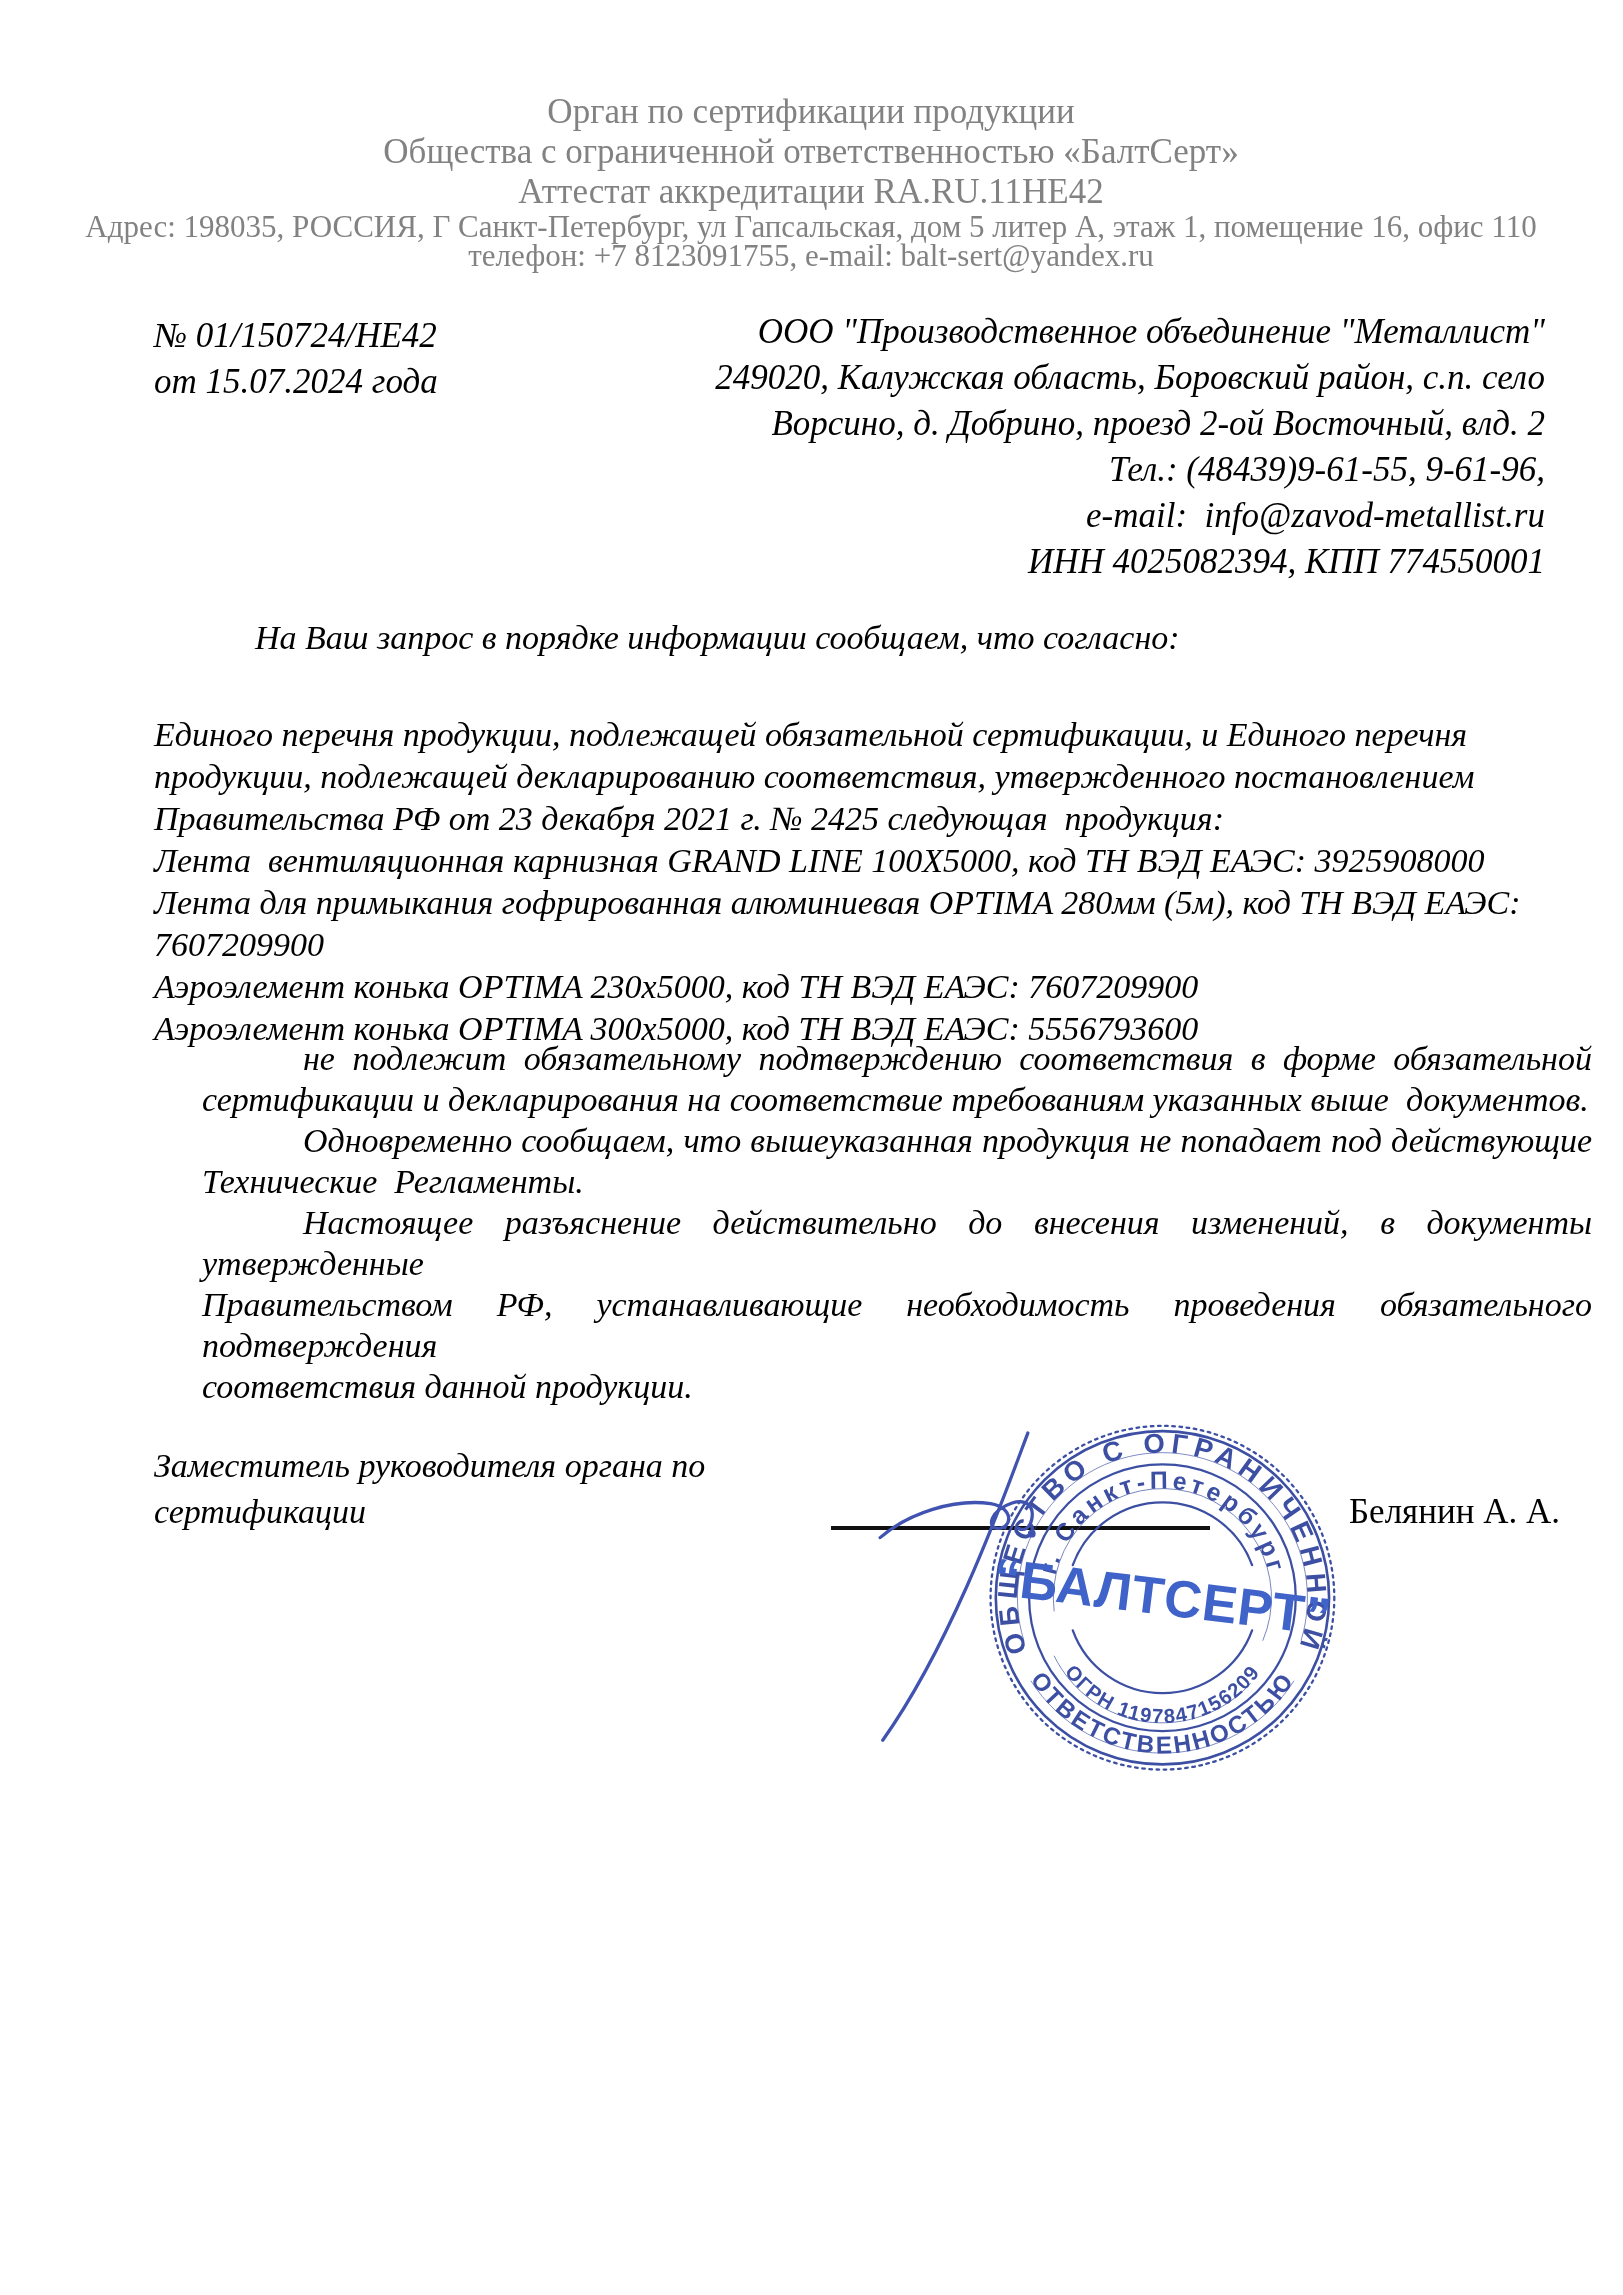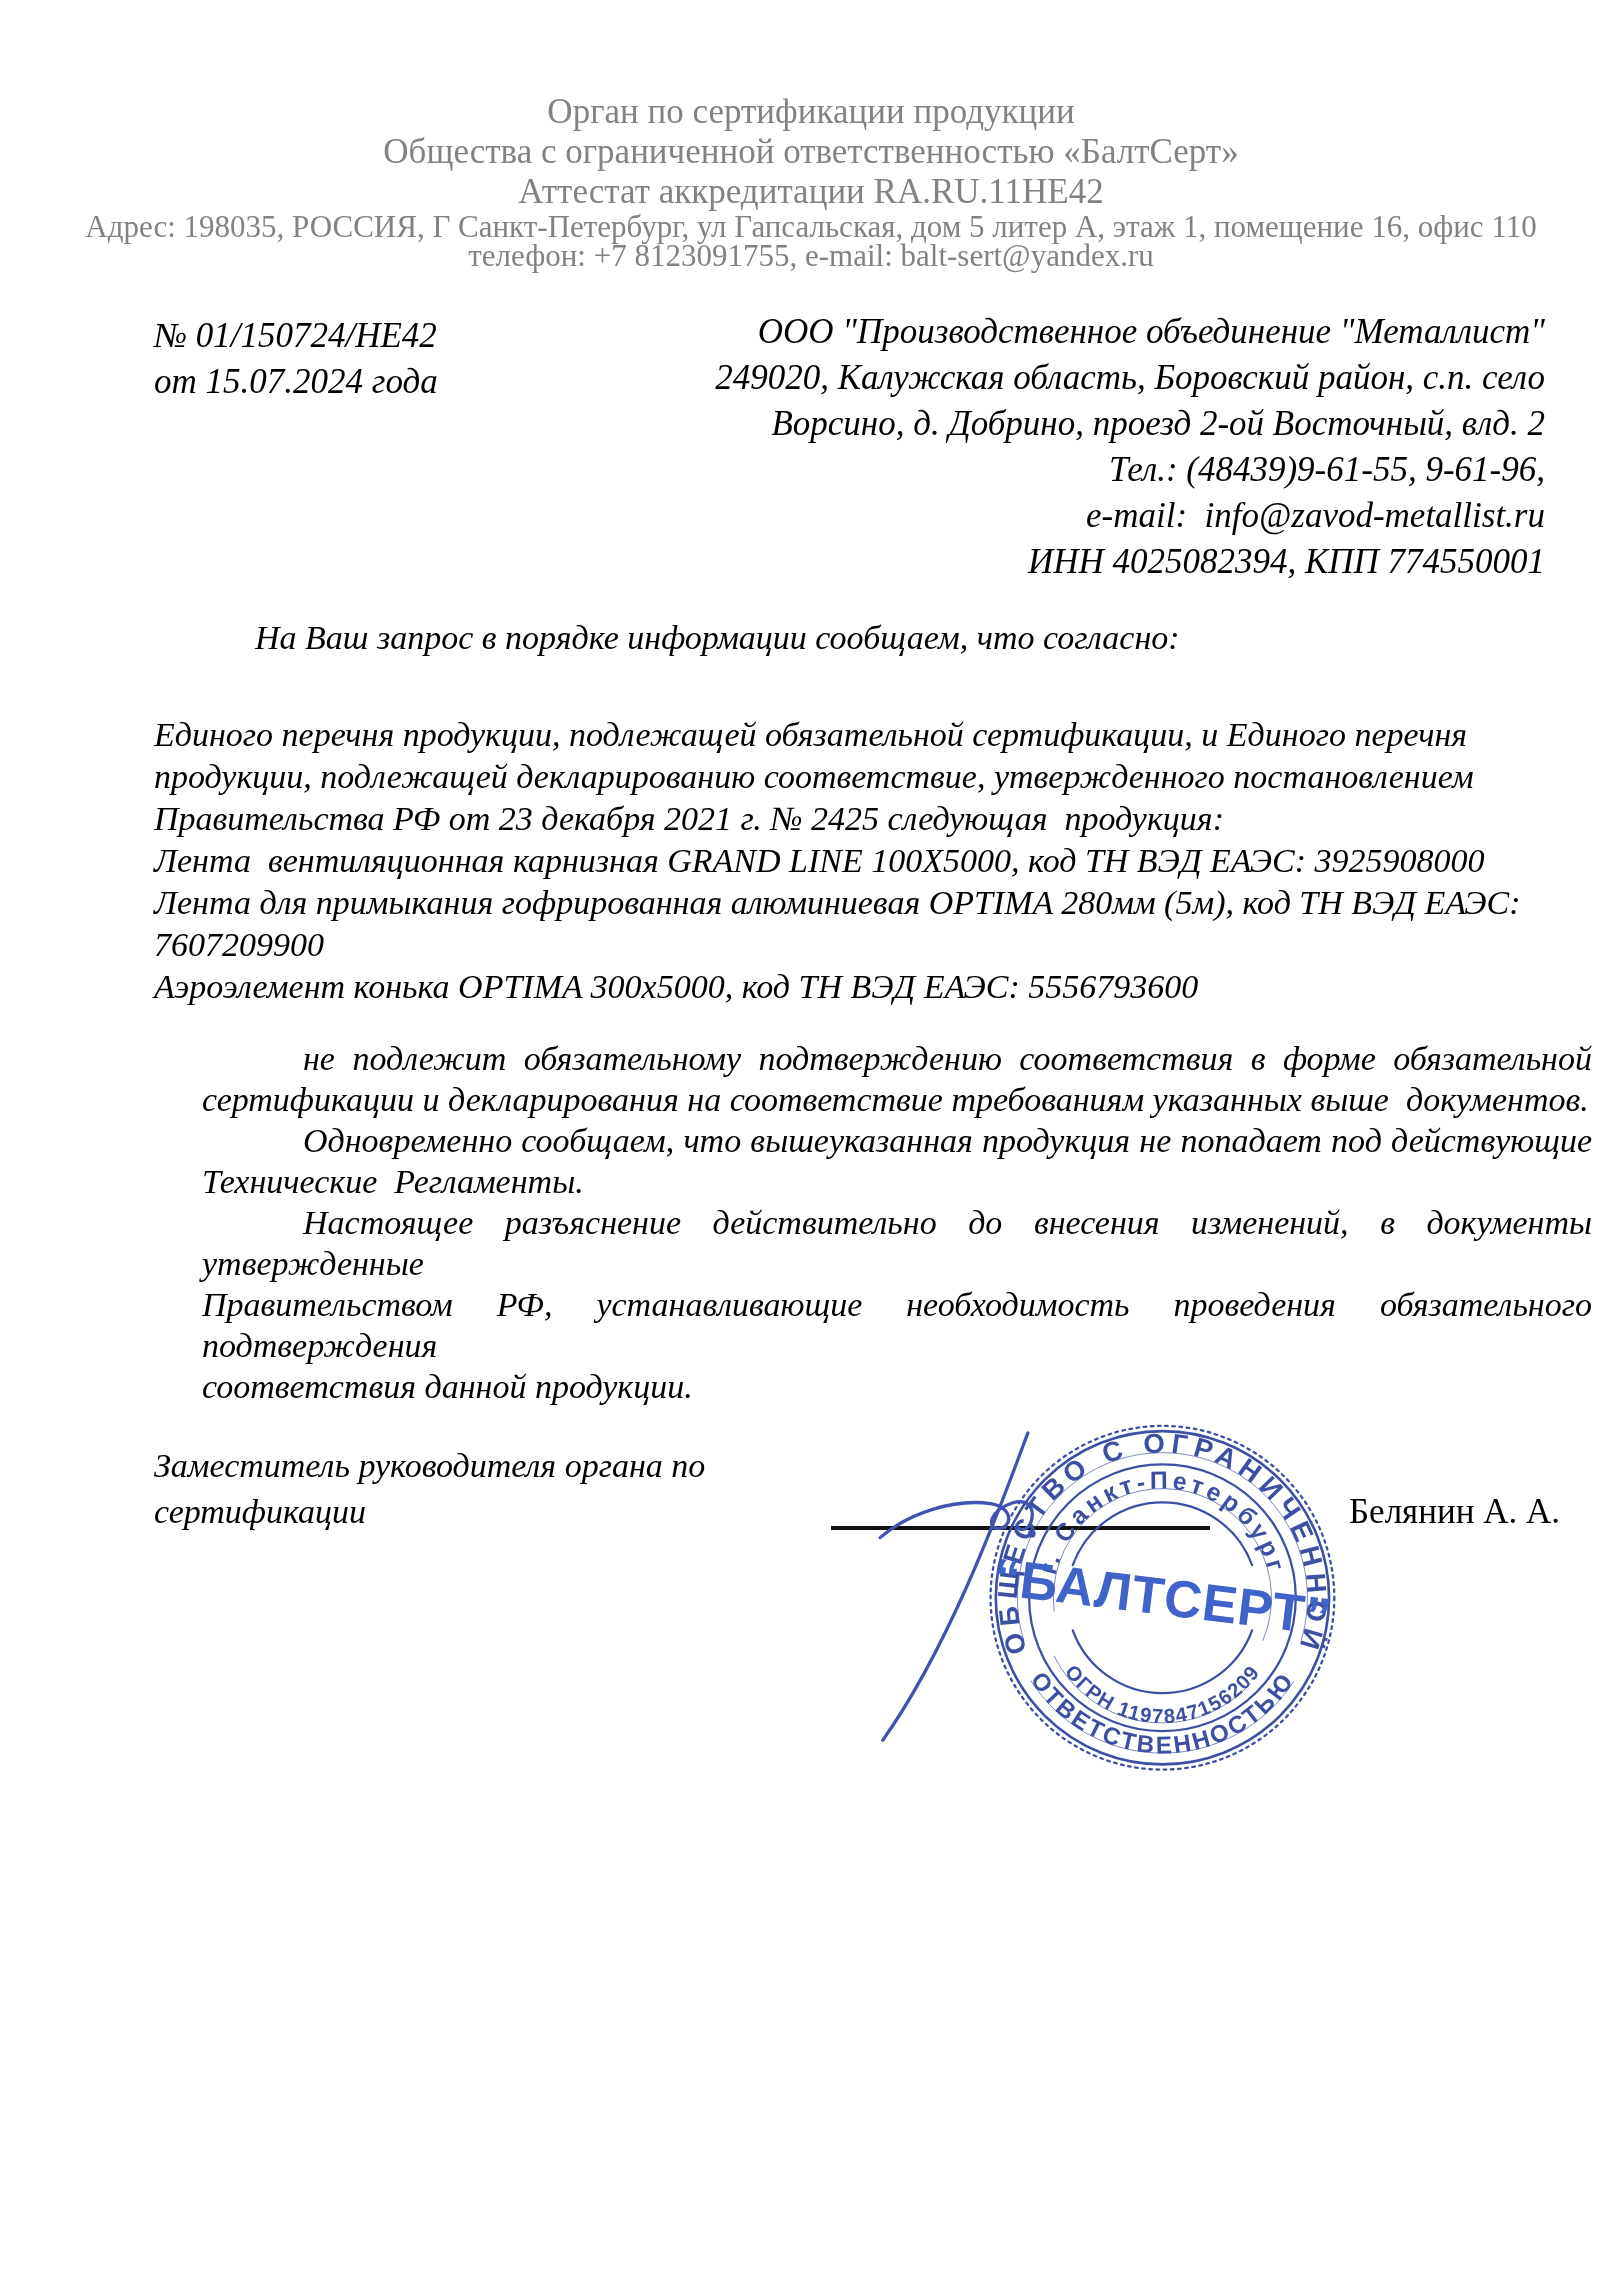--- a/index.html
+++ b/index.html
@@ -71,25 +71,26 @@
     <div class="line">Ворсино, д. Добрино, проезд 2-ой Восточный, влд. 2</div>
     <div class="line">Тел.: (48439)9-61-55, 9-61-96,</div>
     <div class="line">e-mail:  info@zavod-metallist.ru</div>
     <div class="line">ИНН 4025082394, КПП 774550001</div>
   </div>
 
 <div class="abs bodyline line" id="intro-line">На Ваш запрос в порядке информации сообщаем, что согласно:</div>
 
 <div class="abs bodyline" id="paragraph-1">
     <div class="line">Единого перечня продукции, подлежащей обязательной сертификации, и Единого перечня</div>
-    <div class="line">продукции, подлежащей декларированию соответствие, утвержденного постановлением</div>
+    <div class="line">продукции, подлежащей декларированию соответствия, утвержденного постановлением</div>
     <div class="line">Правительства РФ от 23 декабря 2021 г. № 2425 следующая  продукция:</div>
     <div class="line">Лента  вентиляционная карнизная GRAND LINE 100Х5000, код ТН ВЭД ЕАЭС: 3925908000</div>
     <div class="line">Лента для примыкания гофрированная алюминиевая OPTIMA 280мм (5м), код ТН ВЭД ЕАЭС:</div>
     <div class="line">7607209900</div>
+    <div class="line">Аэроэлемент конька OPTIMA 230х5000, код ТН ВЭД ЕАЭС: 7607209900</div>
     <div class="line">Аэроэлемент конька OPTIMA 300х5000, код ТН ВЭД ЕАЭС: 5556793600</div>
   </div>
 
 <div class="abs bodyline" id="paragraph-2">
     <div class="line just" style="text-indent: 101px;">не подлежит обязательному подтверждению соответствия в форме обязательной</div>
     <div class="line">сертификации и декларирования на соответствие требованиям указанных выше  документов.</div>
     <div class="line just" style="text-indent: 101px;">Одновременно сообщаем, что вышеуказанная продукция не попадает под действующие</div>
     <div class="line">Технические  Регламенты.</div>
     <div class="line just" style="text-indent: 101px;">Настоящее разъяснение действительно до внесения изменений, в документы утвержденные</div>
     <div class="line just">Правительством РФ, устанавливающие необходимость проведения обязательного подтверждения</div>

